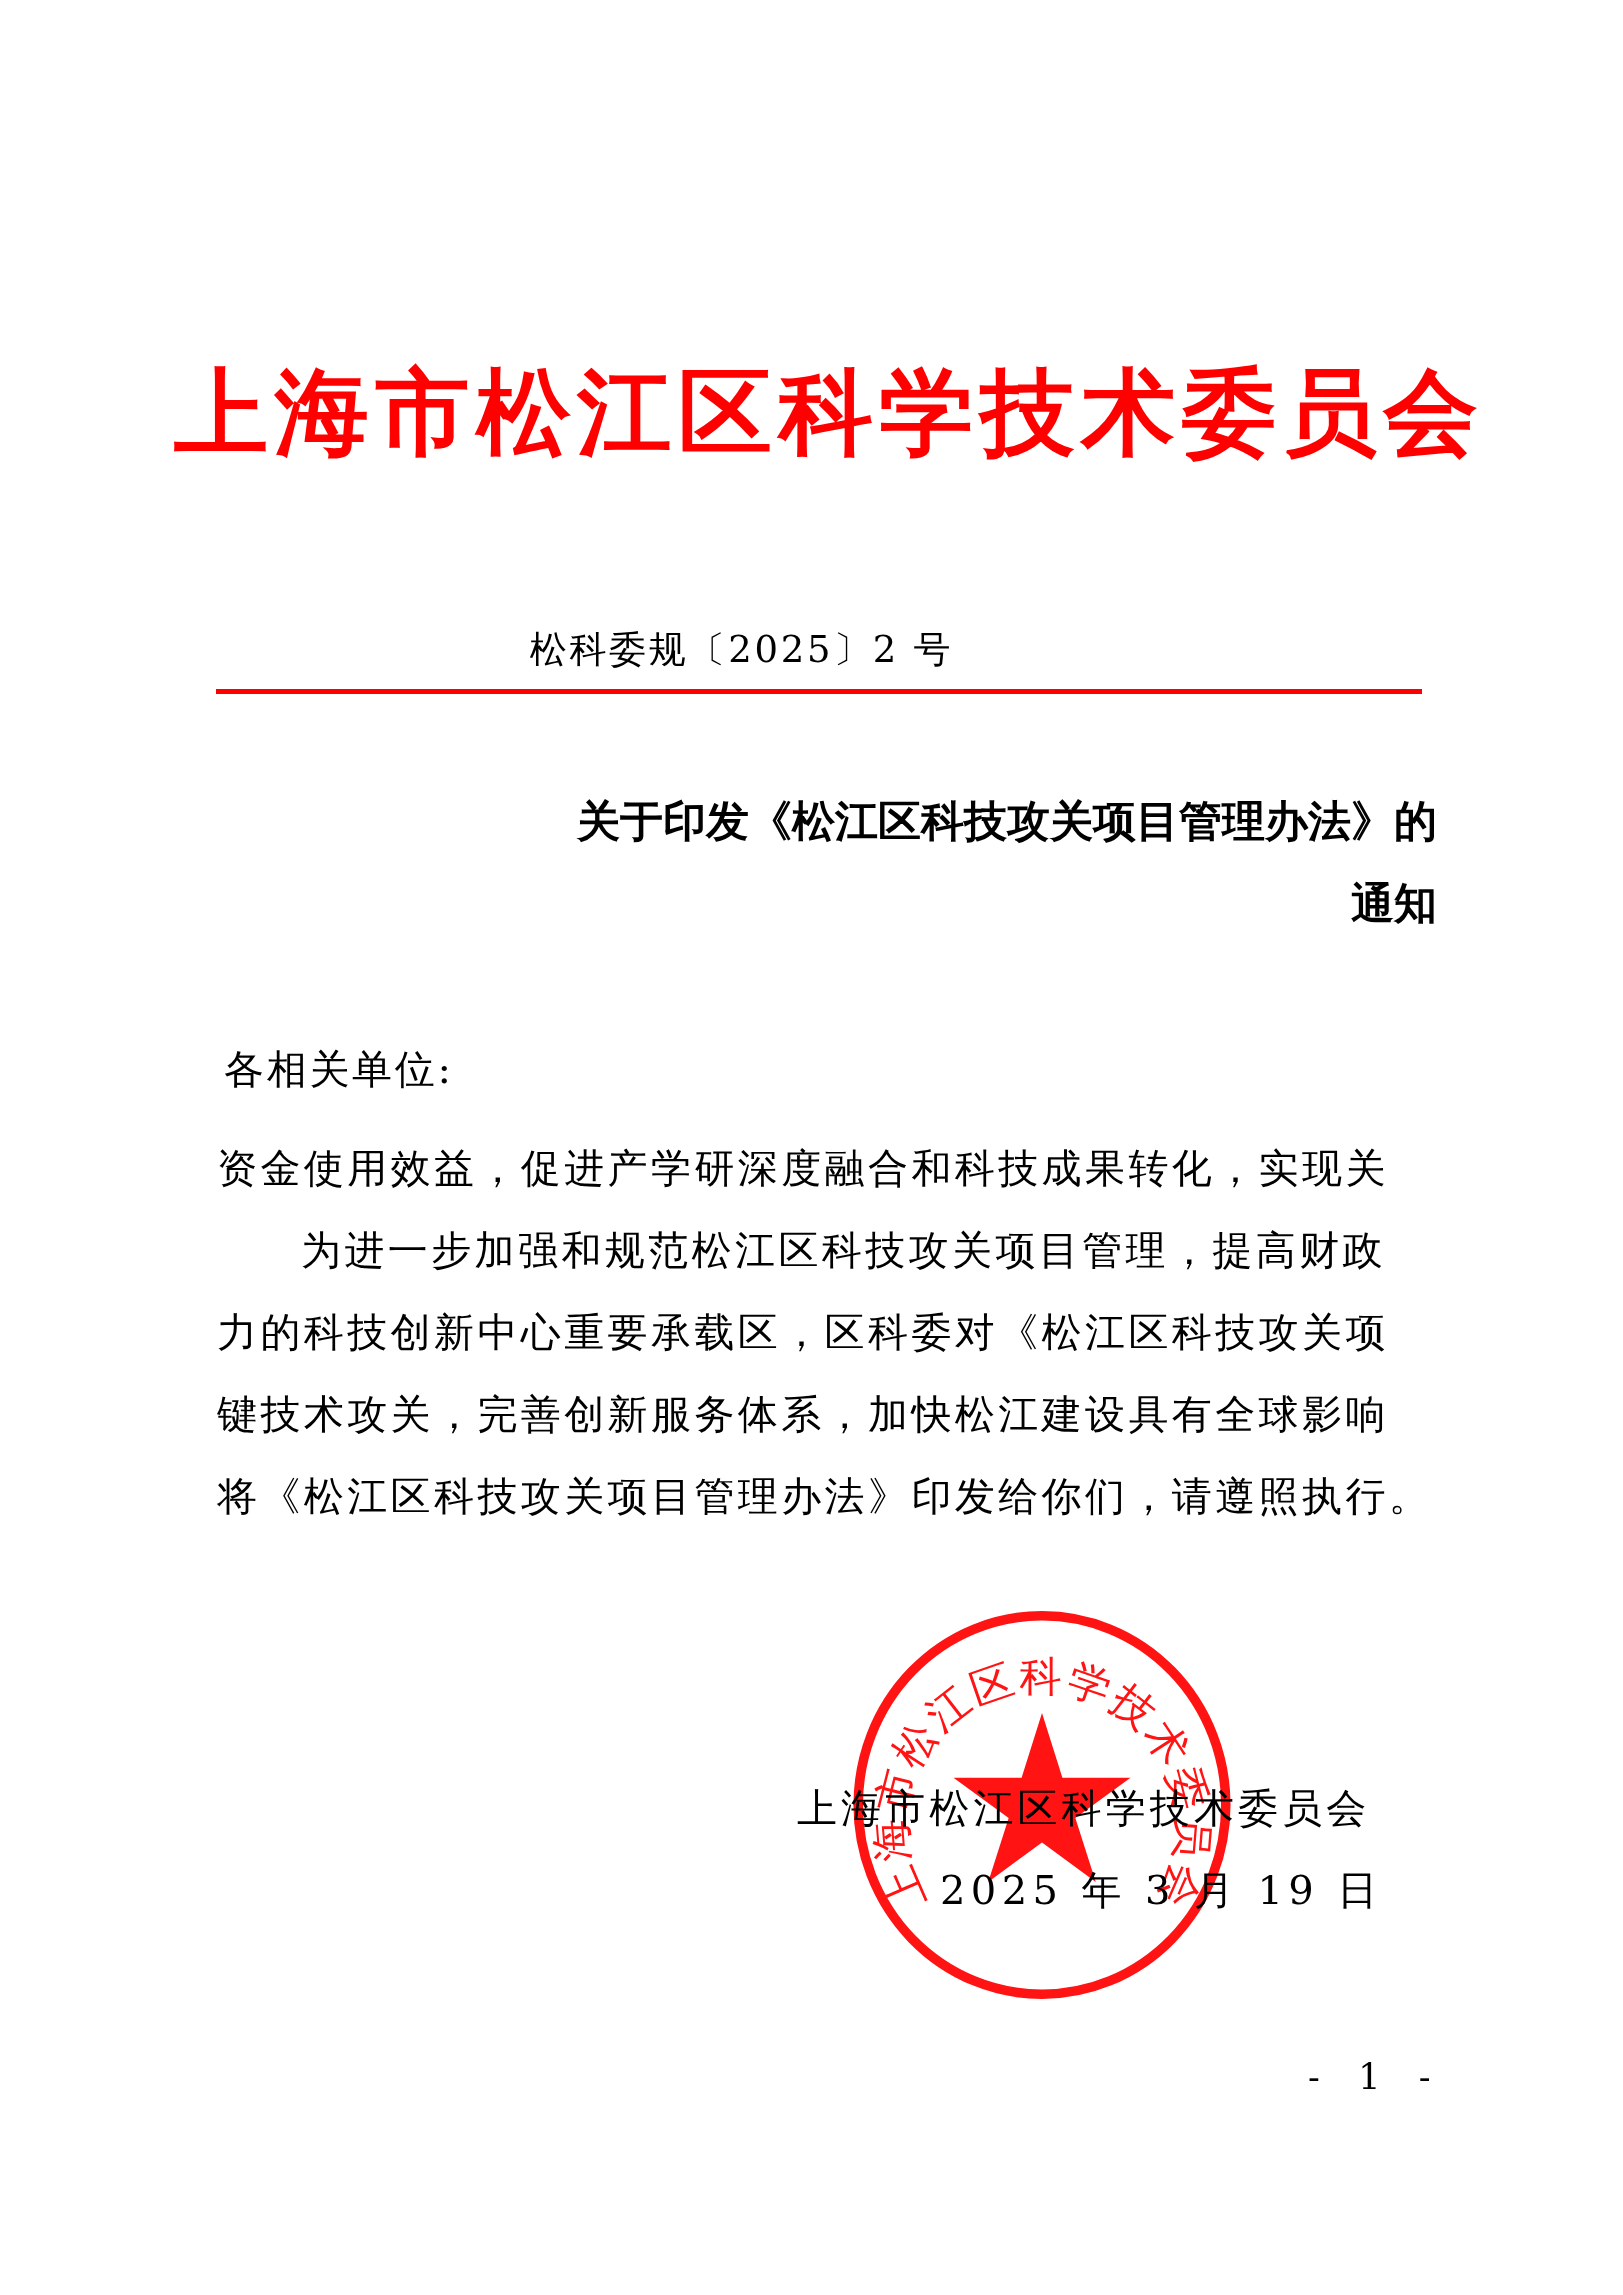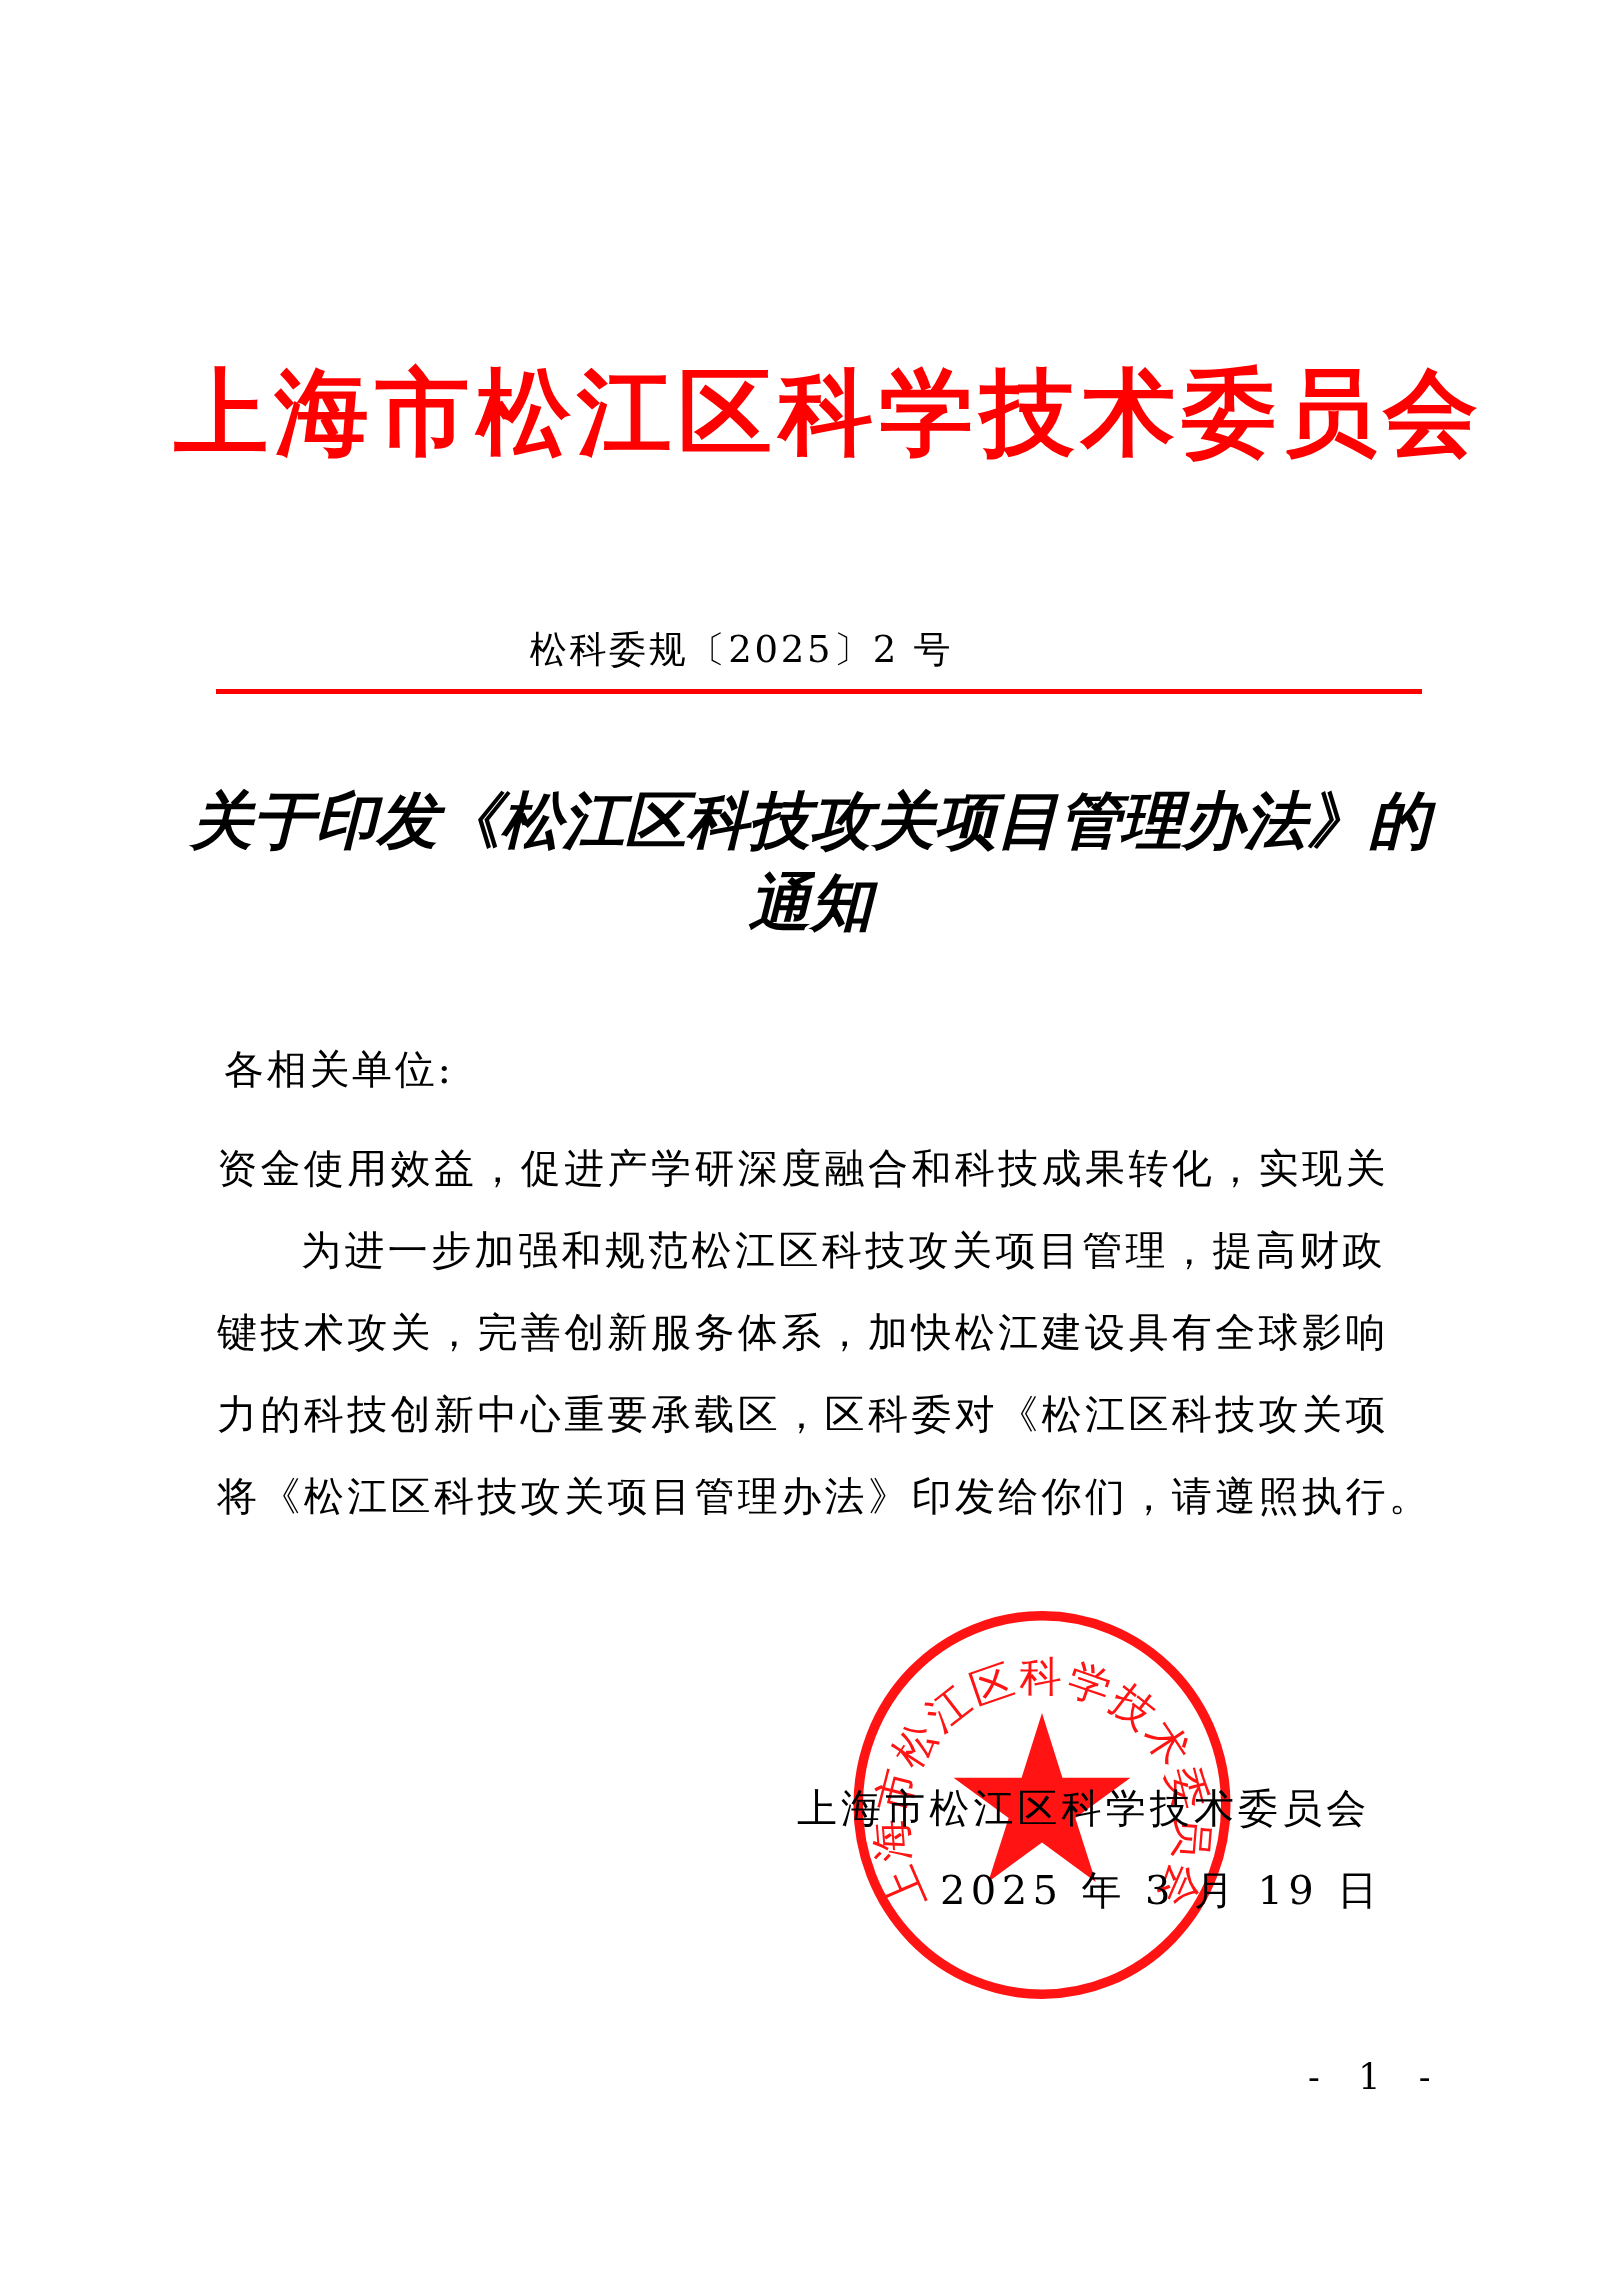--- a/index.html
+++ b/index.html
@@ -6,22 +6,22 @@
   body { width: 1623px; height: 2295px; position: relative; overflow: hidden;
          font-family: "DejaVu Serif", "Liberation Serif", serif; color: #000; }
   .abs { position: absolute; }
   .org-header { left: 174px; top: 354px; width: 1287px; height: 116px;
     color: #ff0000; font-family: "DejaVu Serif", serif; font-weight: bold;
     font-size: 94px; line-height: 116px; letter-spacing: 6.8px; text-align: center;
     white-space: nowrap; }
   .doc-number { left: 0; width: 1483px; top: 623px; text-align: center;
     font-size: 37px; line-height: 54px; letter-spacing: 2.7px; white-space: nowrap; }
   .red-rule { left: 216px; top: 689px; width: 1206px; height: 5.4px; background: #ff0000; }
-  .heading { left: 184px; width: 1253px; top: 780px; text-align: center;
-    font-weight: bold; font-size: 62px; line-height: 82px; font-style: italic; }
+  .heading { left: 184px; width: 1253px; top: 780px; text-align: right;
+    font-weight: bold; font-size: 43px; line-height: 82px; }
   .salutation { left: 224px; top: 1042px; font-size: 40px; line-height: 54px; letter-spacing: 2.7px; white-space: nowrap; }
   .body-para { left: 217px; top: 1127px; width: 1206px; font-size: 40px;
     line-height: 82px; letter-spacing: 3.4px; text-align: justify; }
   .body-line { display: block; white-space: nowrap; height: 82px; }
   .indent { padding-left: 84px; }
   .signature { left: 797px; top: 1778px; font-size: 40px; line-height: 61px; letter-spacing: 4.1px; white-space: nowrap; z-index: 3; }
   .sign-date { left: 940px; top: 1860px; font-size: 40px; line-height: 61px; letter-spacing: 5.4px; white-space: nowrap; z-index: 3; }
   .stamp { left: 848px; top: 1611px; width: 388px; height: 388px; z-index: 2; opacity: 0.92; }
   .page-number { left: 1308px; top: 2057px; font-size: 35px; line-height: 41px; white-space: nowrap; letter-spacing: 13.6px; }
 </style>
@@ -37,22 +37,22 @@
 <div class="abs heading">
   <div>关于印发《松江区科技攻关项目管理办法》的</div>
   <div>通知</div>
 </div>
 
 <div class="abs salutation">各相关单位:</div>
 
 <div class="abs body-para">
   <span class="body-line">资金使用效益，促进产学研深度融合和科技成果转化，实现关</span>
   <span class="body-line indent">为进一步加强和规范松江区科技攻关项目管理，提高财政</span>
+  <span class="body-line">力的科技创新中心重要承载区，区科委对《松江区科技攻关项</span>
   <span class="body-line">键技术攻关，完善创新服务体系，加快松江建设具有全球影响</span>
-  <span class="body-line">力的科技创新中心重要承载区，区科委对《松江区科技攻关项</span>
   <span class="body-line">将《松江区科技攻关项目管理办法》印发给你们，请遵照执行。</span>
 </div>
 
 <div class="abs stamp">
   <svg width="388" height="388" viewBox="0 0 570 570">
     <defs>
       <path id="sealArc" d="M 120 430 A 200 200 0 1 1 450 430"></path>
     </defs>
     <ellipse cx="285" cy="285" rx="270" ry="278" fill="none" stroke="#ff0000" stroke-width="14"></ellipse>
     <text font-family="DejaVu Serif, serif" font-size="62" fill="#ff0000" letter-spacing="4">

